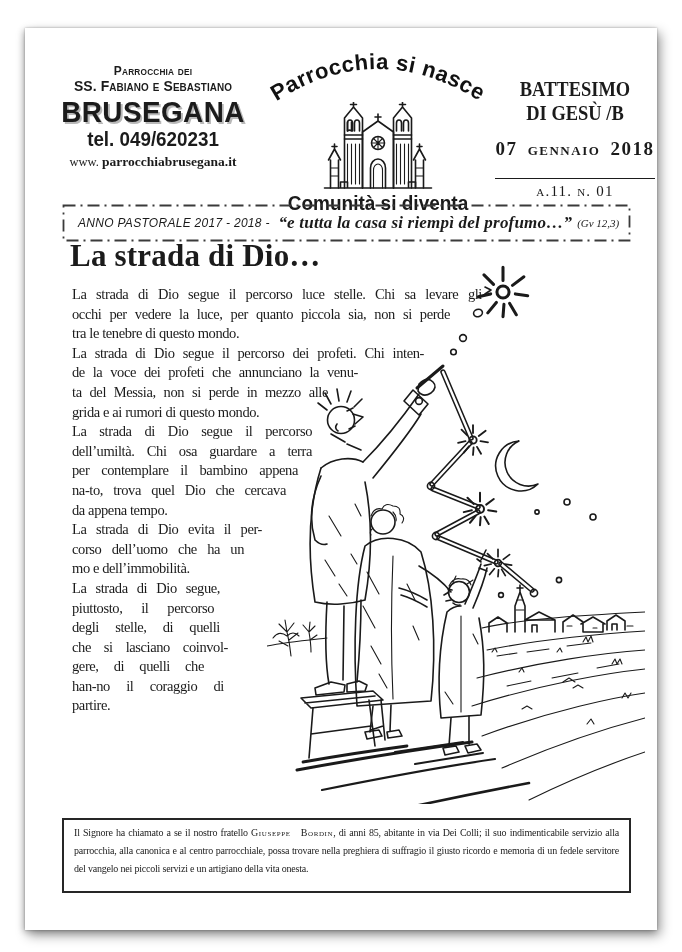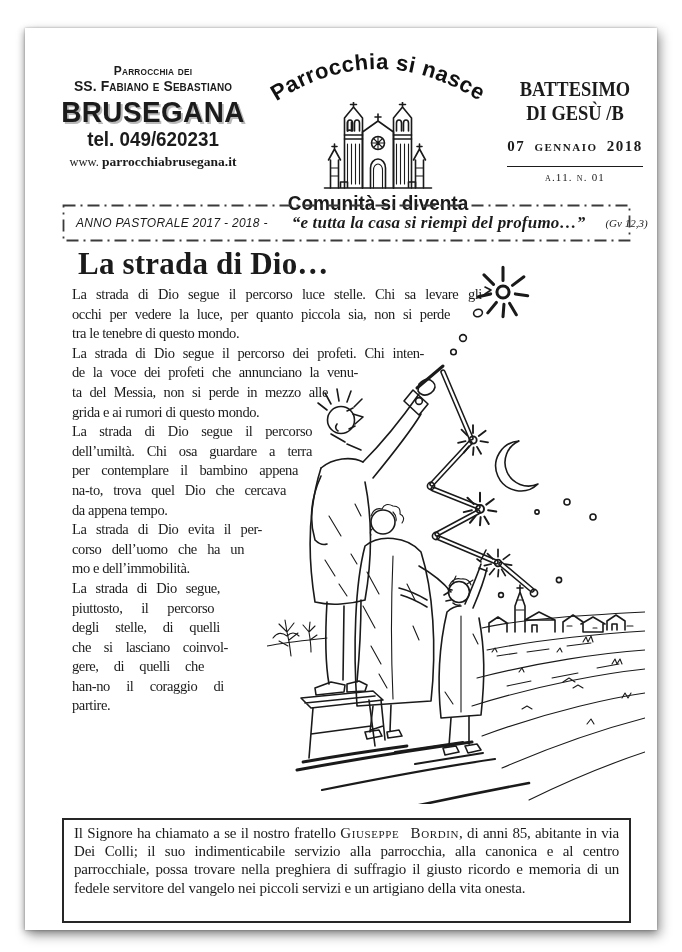--- a/index.html
+++ b/index.html
@@ -17,44 +17,44 @@
   .htel{font-size:20px;margin-top:1px;transform:scaleX(.94);}
   .hweb{font-family:"Liberation Serif",serif;font-weight:normal;font-size:12.5px;margin-top:4px;}
   .hweb b{font-size:13.5px;}
   .h-center{position:absolute;left:240px;top:24px;width:226px;text-align:center;}
   .arc-svg{display:block;margin:0 auto;}
   .church-svg{display:block;margin:-4px auto 0;}
   .motto{font-family:"Liberation Sans",sans-serif;font-weight:bold;font-size:20px;
          margin-top:-2px;transform:scaleX(.95);}
   .h-right{position:absolute;left:466px;top:50px;width:168px;text-align:center;}
   .feast{font-size:20.5px;font-weight:bold;line-height:1.15;transform:scaleX(.9);letter-spacing:0;}
-  .hdate{display:inline-block;font-size:15px;font-weight:bold;font-variant:small-caps;
-         letter-spacing:1.5px;word-spacing:4px;margin-top:13px;padding-bottom:11px;
+  .hdate{display:inline-block;font-size:19px;font-weight:bold;font-variant:small-caps;
+         letter-spacing:1.5px;word-spacing:4px;margin-top:13px;padding-bottom:18px;
          border-bottom:1.6px solid #1b1b1b;}
-  .hissue{font-size:11px;letter-spacing:1.2px;margin-top:4px;font-variant:small-caps;}
+  .hissue{font-size:15px;letter-spacing:1.2px;margin-top:4px;font-variant:small-caps;}
   
   .banner{position:absolute;left:37px;top:176px;width:569px;height:38px;}
   .banner svg.bord{position:absolute;left:0;top:0;}
-  .banner-inner{position:absolute;inset:0;display:flex;align-items:center;justify-content:flex-start;
-                gap:20px;padding:0 10px;white-space:nowrap;}
+  .banner-inner{position:absolute;inset:0;display:flex;align-items:center;justify-content:center;
+                gap:5px;padding:0 10px;white-space:nowrap;}
   .ban-pre{font-family:"Liberation Sans",sans-serif;font-style:italic;font-size:12.5px;
            letter-spacing:.3px;transform:scaleX(.96);}
   .ban-quote{font-style:italic;font-weight:600;font-size:17px;letter-spacing:.2px;}
   .ban-cit{font-style:italic;font-size:11px;}
   
   .title{position:absolute;left:45px;top:210px;font-size:31px;font-weight:bold;letter-spacing:.2px;}
   .illus{position:absolute;left:242px;top:226px;}
   .lines{position:absolute;left:47px;top:257px;width:562px;
          font-size:14.5px;line-height:19.6px;letter-spacing:-0.4px;}
   .ln{height:19.6px;overflow:visible;white-space:normal;}
   .j{text-align:justify;text-align-last:justify;}
   
   .obit{position:absolute;left:37px;top:790px;width:569px;box-sizing:border-box;
-        border:2px solid #262626;padding:4px 10px 24px;
-        font-size:15px;line-height:18.2px;letter-spacing:-0.2px;
+        border:2px solid #262626;padding:4px 10px 12px;
+        font-size:10px;line-height:18.2px;letter-spacing:-0.2px;
         text-align:justify;}
   .obit .nm{font-variant:small-caps;letter-spacing:.6px;word-spacing:6px;}
   
   svg .s{fill:none;stroke:#1a1a1a;stroke-width:1.6;stroke-linecap:round;stroke-linejoin:round;}
   svg .thin{stroke-width:1.1;}
   svg .rodb{fill:none;stroke:#1a1a1a;stroke-width:5.5;stroke-linecap:round;}
   svg .rodw{fill:none;stroke:#ffffff;stroke-width:2.4;stroke-linecap:round;}
 </style>
 </head>
 <body>
@@ -256,21 +256,21 @@
       <path class="thin" d="M182,332 q4,-9 12,-7 q8,-1 10,6 M200,330 l6,-4 M186,328 l3,-6"></path>
       <path d="M182,338 l-5,3 M184,346 l-5,1 M185,336 l-4,-1 M186,349 q3,3 7,2"></path>
       <path d="M198,350 C204,336 210,322 214,310 M206,354 C212,340 217,328 220,314"></path>
       <path d="M214,306 l5,-10 M214,308 l-4,-3 M212,314 l8,3"></path>
       <path d="M180,358 C172,392 170,426 174,464 M174,464 L214,461 M214,461 C218,424 218,396 212,364 M180,358 q6,-6 14,-6"></path>
       <path class="thin" d="M194,362 L194,458 M178,438 l8,12 M206,380 l5,10"></path>
       <path d="M184,464 l-2,28 M202,462 l0,28 M176,494 l13,-2 l3,6 l-14,3 z M198,492 l12,-2 l4,6 l-13,3 z"></path>
     </g>
   </svg>
 
-  <h1 class="title" style="margin:8px;">La strada di Dio…</h1>
+  <h1 class="title" style="margin:0;">La strada di Dio…</h1>
 
   <div class="lines">
     <div class="ln j" style="width:410px">La strada di Dio segue il percorso luce stelle. Chi sa levare gli</div>
     <div class="ln j" style="width:378px">occhi per vedere la luce, per quanto piccola sia, non si perde</div>
     <div class="ln">tra le tenebre di questo mondo.</div>
     <div class="ln j" style="width:352px">La strada di Dio segue il percorso dei profeti. Chi inten-</div>
     <div class="ln j" style="width:286px">de la voce dei profeti che annunciano la venu-</div>
     <div class="ln j" style="width:256px">ta del Messia, non si perde in mezzo alle</div>
     <div class="ln">grida e ai rumori di questo mondo.</div>
     <div class="ln j" style="width:240px">La strada di Dio segue il percorso</div>

